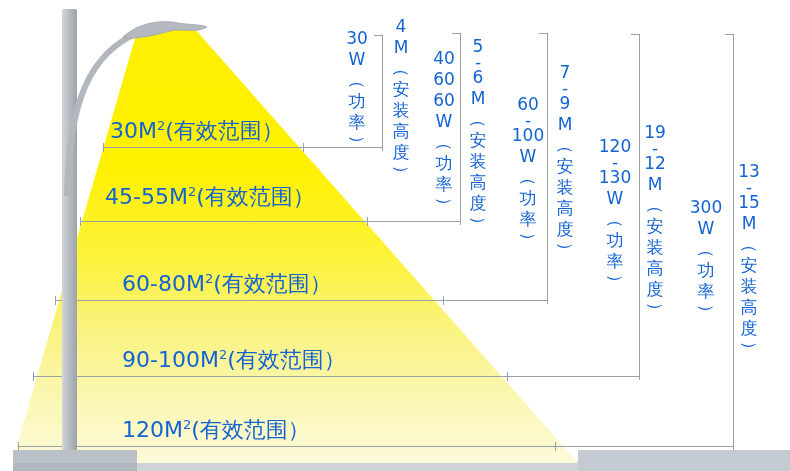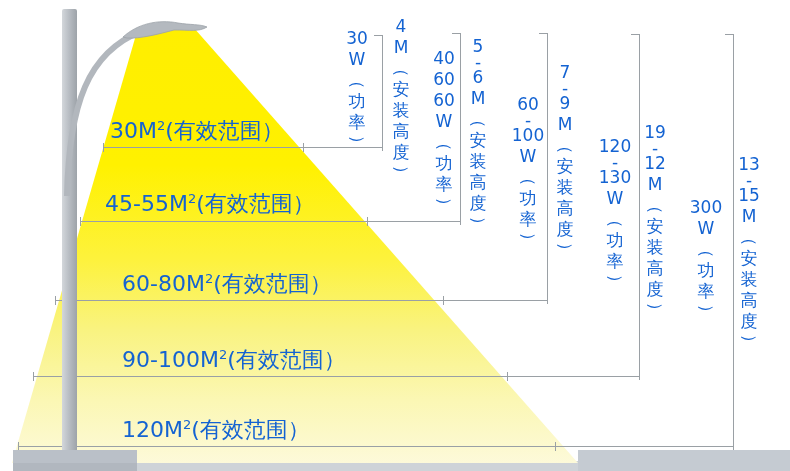--- a/index.html
+++ b/index.html
@@ -65,21 +65,21 @@
         <span class="vr paren">）</span>
       </div>
   </div>
 
   <div>
     <div class="hline" style="left:80px;top:221px;width:380px"></div>
     <div class="vtick" style="left:80px;top:217px"></div>
     <div class="vtick" style="left:367px;top:217px"></div>
     <div class="vline" style="left:460px;top:33px;height:192px"></div>
     <div class="htick" style="left:452px;top:33px"></div>
-    <div class="area" style="left:105px;top:191px"><span>45-55M</span><sup>2</sup><span>(有效范围）</span></div>
+    <div class="area" style="left:105px;top:184px"><span>45-55M</span><sup>2</sup><span>(有效范围）</span></div>
     <div class="vcol" style="left:430px;top:48px">
         <span class="vr">40</span>
         <span class="vr">60</span>
         <span class="vr">60</span>
         <span class="vr">W</span>
         <span class="vr paren">（</span>
         <span class="vr">功</span>
         <span class="vr">率</span>
         <span class="vr paren">）</span>
       </div>
@@ -167,21 +167,21 @@
     <div class="htick" style="left:725px;top:34px"></div>
     <div class="area" style="left:122px;top:417px"><span>120M</span><sup>2</sup><span>(有效范围）</span></div>
     <div class="vcol" style="left:692px;top:197px">
         <span class="vr">300</span>
         <span class="vr">W</span>
         <span class="vr paren">（</span>
         <span class="vr">功</span>
         <span class="vr">率</span>
         <span class="vr paren">）</span>
       </div>
-    <div class="vcol" style="left:735px;top:154px">
+    <div class="vcol" style="left:735px;top:161px">
         <span class="vr">13</span>
         <span class="vr dash">-</span>
         <span class="vr">15</span>
         <span class="vr">M</span>
         <span class="vr paren">（</span>
         <span class="vr">安</span>
         <span class="vr">装</span>
         <span class="vr">高</span>
         <span class="vr">度</span>
         <span class="vr paren">）</span>

